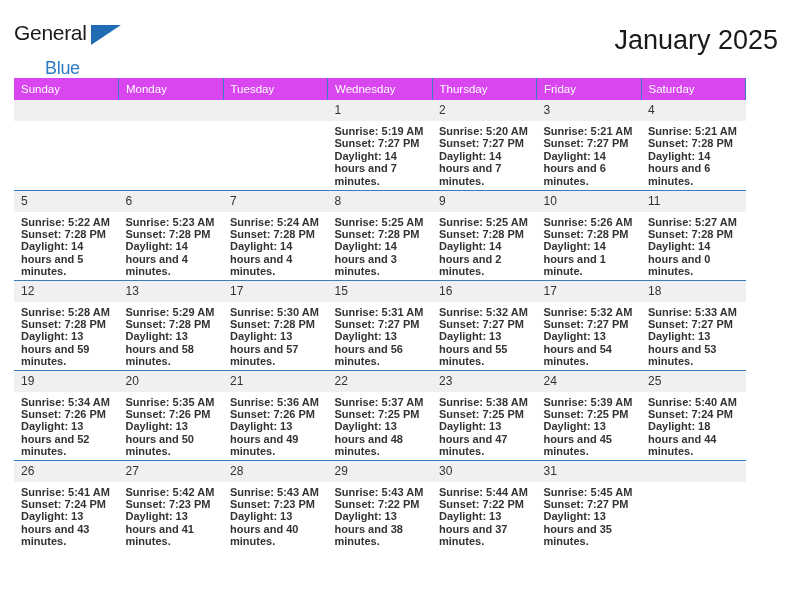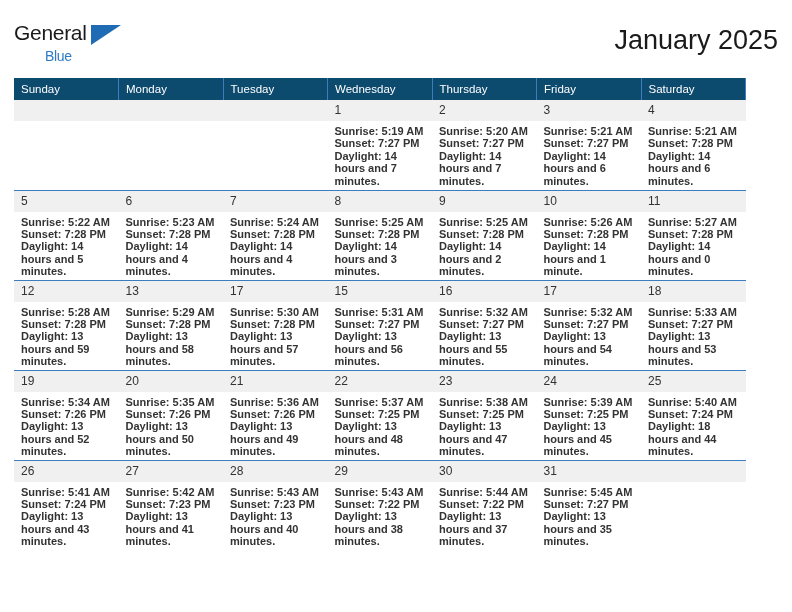--- a/index.html
+++ b/index.html
@@ -15,37 +15,37 @@
   .top {
     display: flex; align-items: flex-start; justify-content: space-between;
     height: 78px; padding-top: 22px;
   }
   .logo { position: relative; width: 120px; height: 52px; }
   .logo-general {
     font-size: 21px; color: #1a1a1a; letter-spacing: -0.3px;
     line-height: 22px; display: block;
   }
   .logo-blue {
-    font-size: 14px; color: #2e7bc4; letter-spacing: -0.3px;
-    line-height: 22px; display: block; padding-left: 31px; margin-top: 1px;
+    font-size: 18px; color: #2e7bc4; letter-spacing: -0.3px;
+    line-height: 22px; display: block; padding-left: 31px; margin-top: 13px;
   }
   .logo-tri {
     position: absolute; left: 77px; top: 3px;
     width: 0; height: 0;
     border-left: 30px solid #1f6cb4;
     border-bottom: 20px solid transparent;
   }
   .titles { padding-top: 2px; }
   .cal-title { font-size: 27px; color: #1a1a1a; font-weight: normal; line-height: 32px; }
   .cal-sub { font-size: 13.5px; color: #1a1a1a; font-weight: bold; margin-top: 8px; line-height: 16px; }
 
   
   .cal { width: 732px; border-collapse: collapse; table-layout: fixed; }
   .cal th {
-    background: #0c4a6e; color: #ffffff;
+    background: #d946ef; color: #ffffff;
     font-size: 11.5px; font-weight: normal; text-align: left;
     padding: 5px 0 5px 7px; height: 22px;
     border-right: 1px solid #3b7dc0;
   }
   .cal td {
     vertical-align: top; width: 104.57px; height: 90px;
     padding: 0; background: #ffffff;
     border-top: 1px solid #3b7dc0;
   }
   .cal tr.week:first-child td { border-top: none; }

